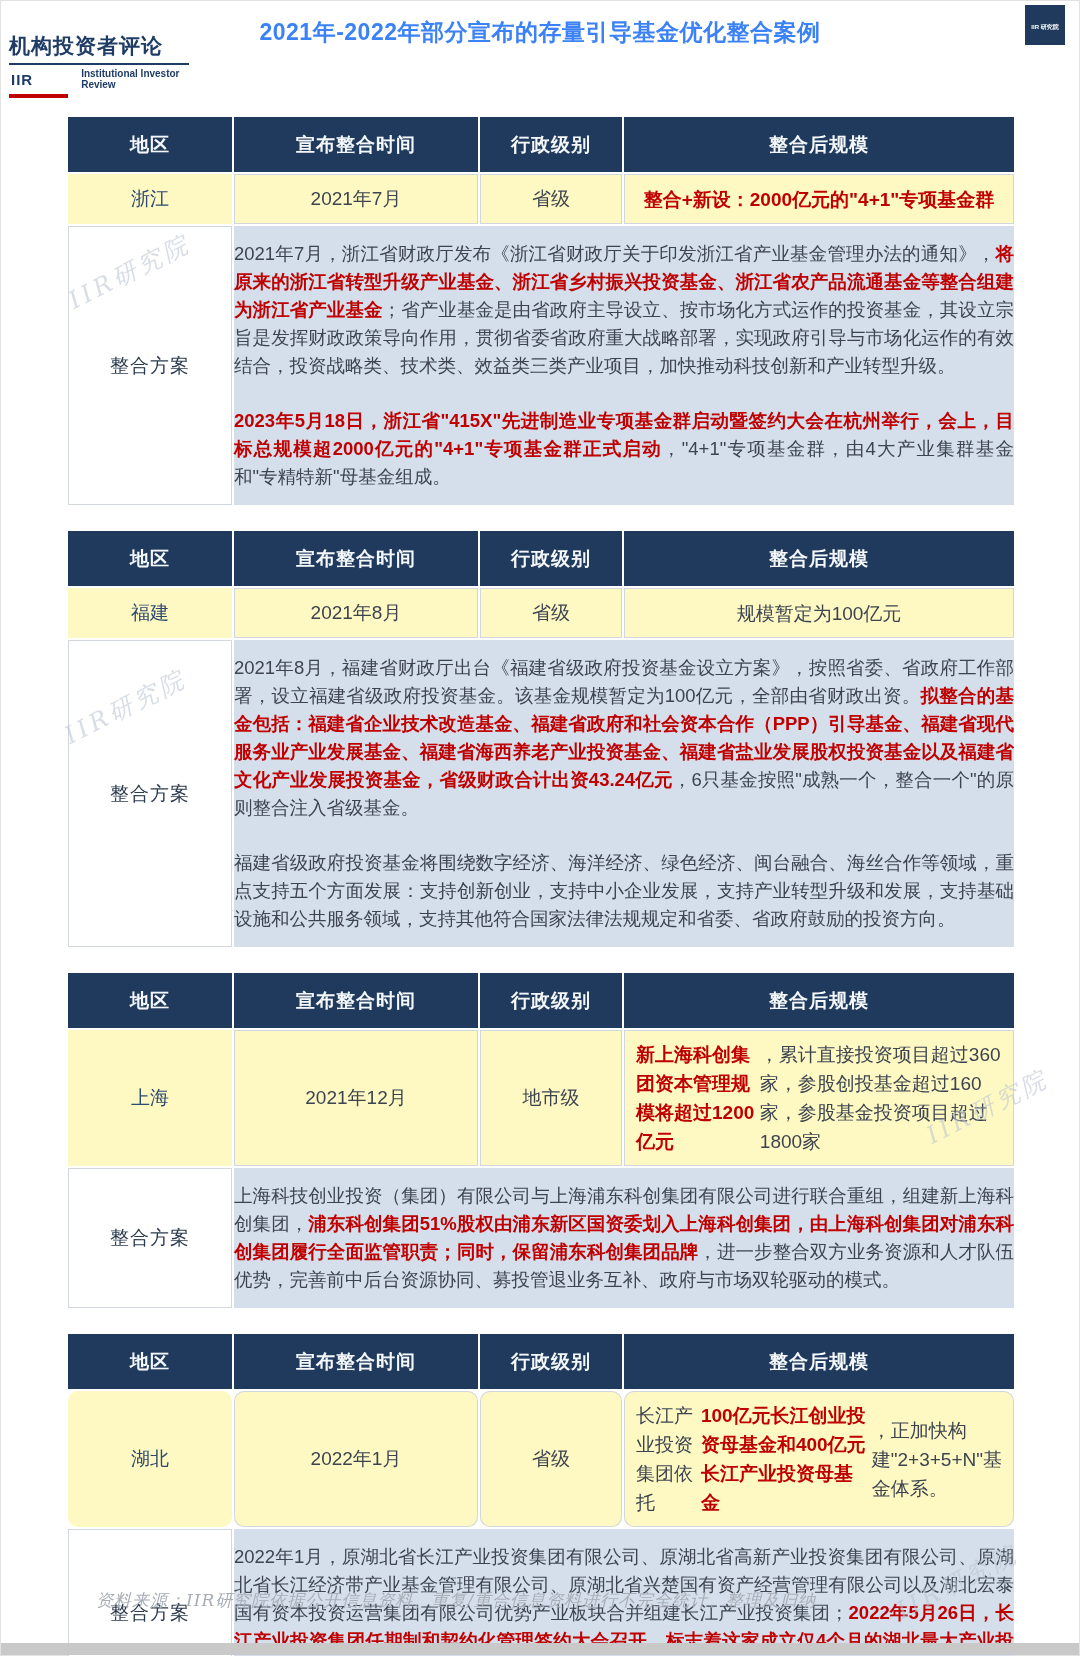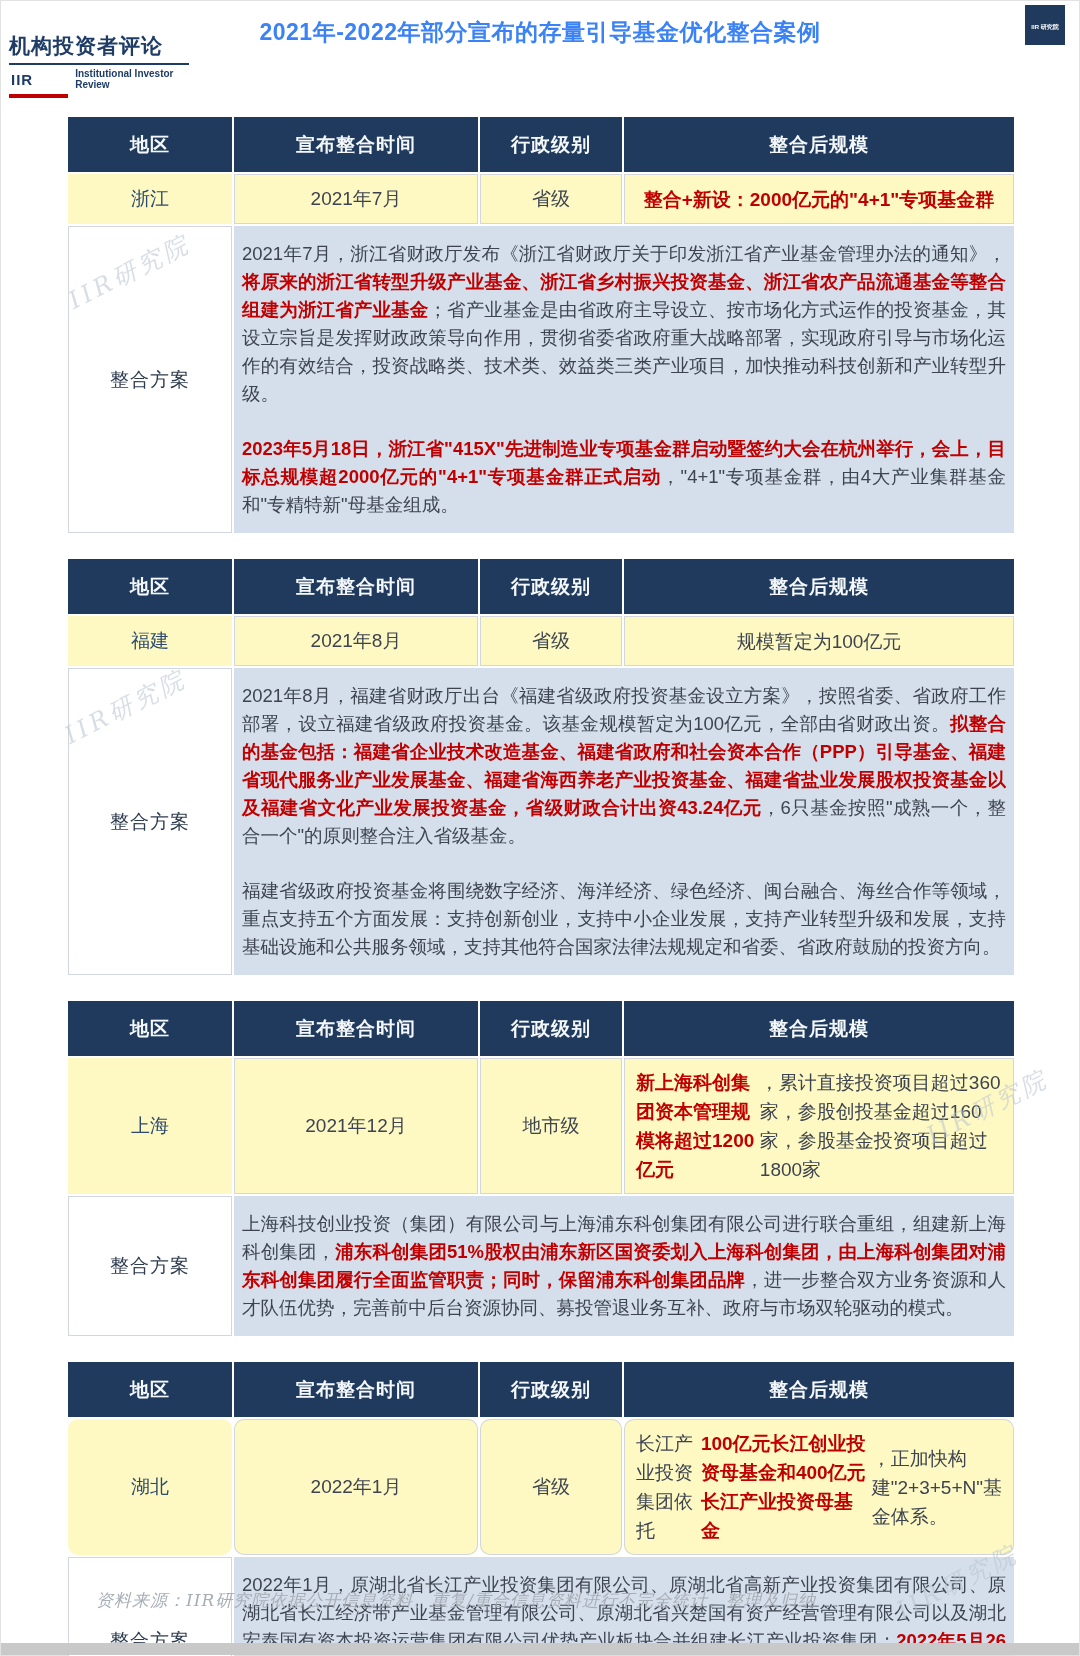--- a/index.html
+++ b/index.html
@@ -8,21 +8,21 @@
   .sheet { position:relative; width:1080px; height:1656px; background:#fff;
            border:1px solid #e2e2e2; }
   .bottom-strip { position:absolute; left:0; bottom:0; width:100%; height:12px;
                   background:#c9c9c9; }
 
   
   .topbar { position:relative; height:62px; }
   .brand { position:absolute; left:8px; top:16px; width:180px;margin-top:15px; }
   .brand-cn { color:#1f3c66; font-size:21px; font-weight:bold; letter-spacing:1px; }
   .brand-rule { height:2px; background:#1f3c66; margin-top:3px; }
-  .brand-row { position:relative; display:flex; align-items:center; gap:6px; padding:3px 0 2px 2px; }
+  .brand-row { position:relative; display:flex; align-items:center; gap:12px; padding:3px 0 2px 2px; }
   .brand-iir { color:#1f3c66; font-weight:bold; font-size:15px; letter-spacing:1px; position:relative; }
   .brand-en { color:#1f3c66; font-weight:bold; font-size:10px;padding-left:36px; }
   .brand-redbar { height:4px; background:#c00000; margin-top:2px; }
 
   .page-title { position:absolute; left:0; right:0; top:16px; text-align:center;
                 color:#3b82f6; font-size:23px; font-weight:bold; letter-spacing:0.5px; }
 
   .corner-logo { position:absolute; right:14px; top:4px; width:40px; height:40px;
                  background:#1f3a5c; display:flex; align-items:center; justify-content:center; }
   .corner-inner { color:#ffffff; font-size:6px; font-weight:bold; position:relative; padding-top:4px;}
@@ -34,21 +34,21 @@
   .prow { display:grid; grid-template-columns:164px 1fr; gap:2px; background:#fff; margin-bottom:2px; }
   .th { background:#1f3a5c; color:#f5f8fb; font-size:19px; font-weight:bold;
         display:flex; align-items:center; justify-content:center; height:55px; letter-spacing:1px;margin-top:24px; }
   .td { display:flex; align-items:center; justify-content:center; font-size:19px; color:#3d4450; }
   .region { background:#fef9c3; color:#2d4a6e; min-height:50px;font-family:Liberation Mono, monospace; }
   .white { background:#fef9c3; box-shadow:inset 0 0 0 1px #d2d7dd; }
   .scale { padding:10px 12px; line-height:29px; }
   .scale.left { justify-content:flex-start; text-align:left; }
   .plabel { background:#ffffff; box-shadow:inset 0 0 0 1px #d2d7dd; color:#2d3b4e;
             font-size:19px; letter-spacing:1px; }
-  .pcontent { background:#d4dfeb; display:block; padding:14px 8px; font-size:18.5px;
+  .pcontent { background:#d4dfeb; display:block; padding:14px 0; font-size:18.5px;
               line-height:28px; color:#3d4450; text-align:justify; }
   .pcontent p { margin:0; }
   .pcontent p + p { margin-top:27px; }
   .seg-red { color:#c00000; font-weight:bold; }
   .r-tall .td { min-height:108px; }
   .r-xtall .td { min-height:120px;border-radius:10px; }
 
   
   .footer { position:absolute; left:95px; top:1588px; color:#a8aeb6; font-size:17px;
             font-style:italic; font-family:"DejaVu Serif","Liberation Serif",serif;

